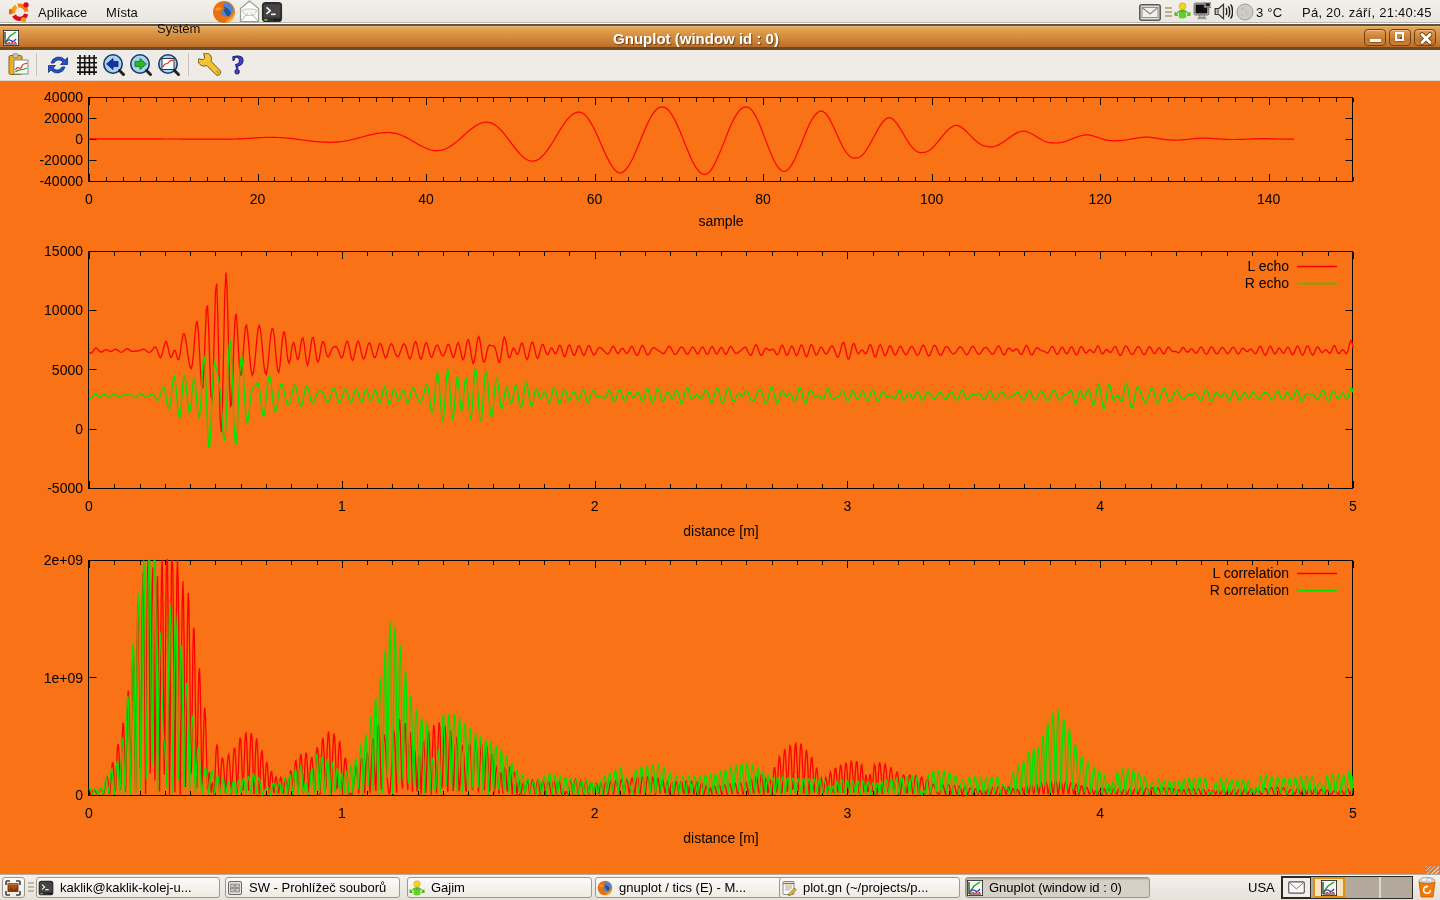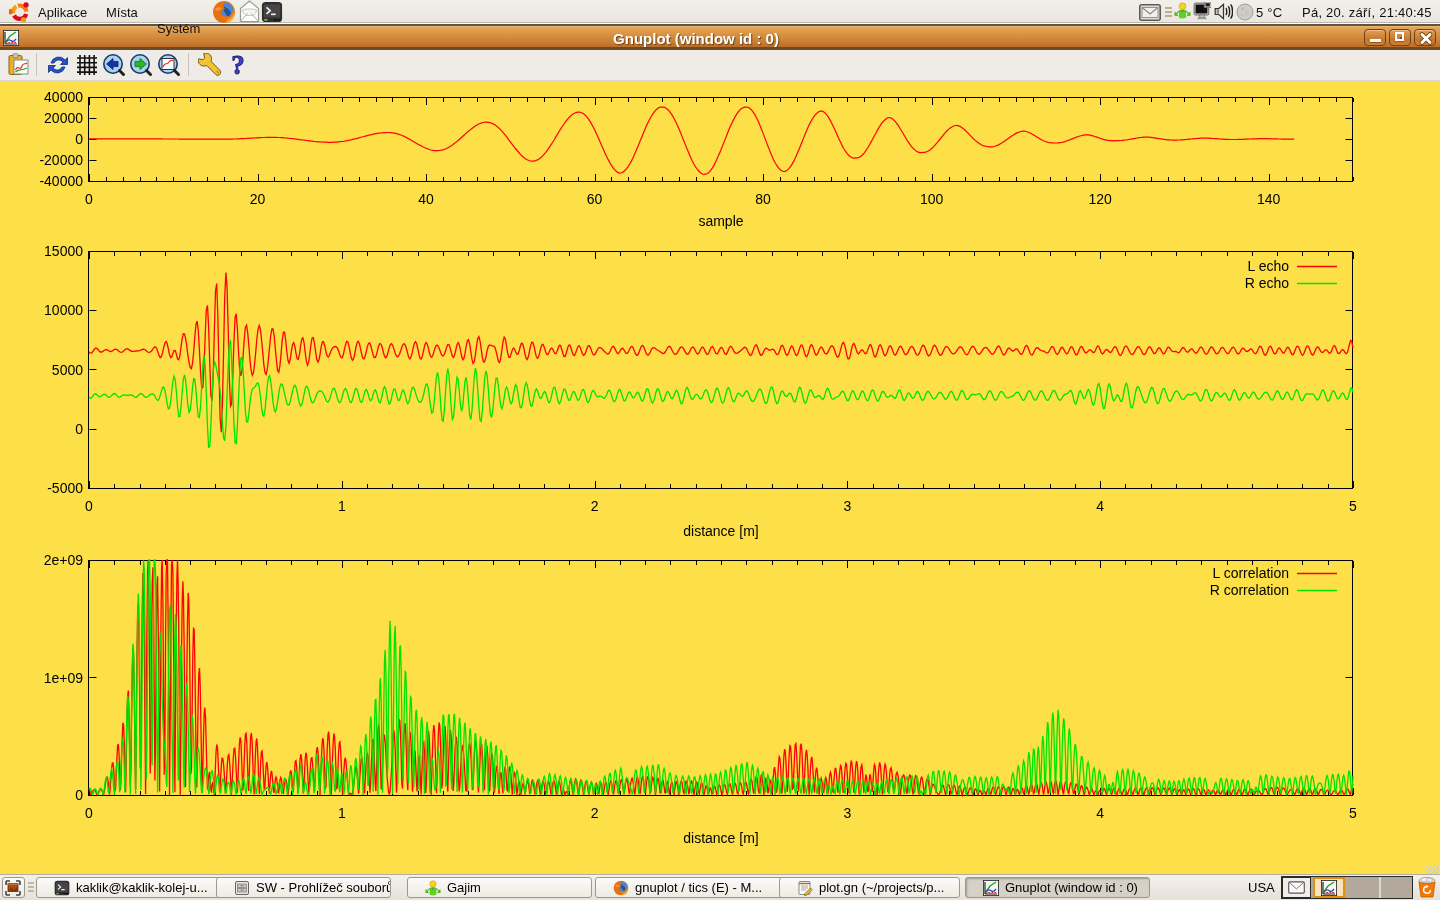--- a/index.html
+++ b/index.html
@@ -1,23 +1,23 @@
 <!DOCTYPE html>
 <html><head><meta charset="utf-8"><style>
 *{margin:0;padding:0;box-sizing:border-box}
 body{width:1440px;height:900px;overflow:hidden;font-family:"Liberation Sans",sans-serif;background:#fff;position:relative}
 .abs{position:absolute}
 #panel{left:0;top:0;width:1440px;height:23px;background:linear-gradient(#f2efe9,#ebe7e0);border-bottom:1px solid #beb6aa}
 #winborder{left:0;top:24px;width:1440px;height:2px;background:#5a544c}
 #titlebar{left:0;top:26px;width:1440px;height:22px;background:linear-gradient(#e6a75c 0%,#d89040 40%,#ca7c30 78%,#bc6d28 100%);border-top:1px solid #edb66e;border-bottom:1px solid #74481a}
 #toolbar{left:0;top:48px;width:1440px;height:33px;background:#efece7;border-top:2px solid #6f4b22;border-bottom:1px solid #d9d5ce;box-sizing:border-box}
-#canvas{left:0;top:81px;width:1440px;height:794px;background:#fde047}
+#canvas{left:0;top:81px;width:1440px;height:794px;background:#f97316}
 #taskbar{left:0;top:874px;width:1440px;height:26px;background:linear-gradient(#f4f1ec,#e6e1d9);border-top:1px solid #b5ada0}
 .menu{font-size:13px;color:#101010}
-.tbtn{position:absolute;top:877px;height:21px;border:1px solid #9e988b;border-radius:3px;background:linear-gradient(#fcfbf9,#eeeae3);font-size:13px;color:#000;display:flex;align-items:center;padding-left:17px;white-space:nowrap;overflow:hidden}
+.tbtn{position:absolute;top:877px;height:21px;border:1px solid #9e988b;border-radius:3px;background:linear-gradient(#fcfbf9,#eeeae3);font-size:13px;color:#000;display:flex;align-items:center;padding-left:1px;white-space:nowrap;overflow:hidden}
 .tbtn svg{margin-right:6px;flex:none}
 .wbtn{position:absolute;top:29px;width:22px;height:17px;border:1px solid #6e4215;border-radius:4px;background:linear-gradient(#e2a156,#c5762c 65%,#cd8036);box-shadow:inset 0 1px 0 rgba(255,230,190,.5)}
 .sep{position:absolute;top:53px;width:1px;height:23px;background:#c9c4bb}
 </style></head><body>
 <div class="abs" id="panel"></div>
 <div class="abs" id="winborder"></div>
 <div class="abs" id="titlebar"></div>
 <div class="abs" id="toolbar"></div>
 <div class="abs" id="canvas">
     <svg width="1440" height="794" style="position:absolute;left:0;top:0">
@@ -140,21 +140,21 @@
 <path d="M10 5C11 6 11 10 10 11" stroke="#222" stroke-width="1.2" fill="none"></path>
 <path d="M12 3.5C13.6 5 13.6 11 12 12.5" stroke="#222" stroke-width="1.2" fill="none"></path>
 <path d="M14 2C16.2 4.5 16.2 11.5 14 14" stroke="#222" stroke-width="1.2" fill="none"></path>
 </svg></div>
 <div class="abs" style="left:1236px;top:3px"><svg width="18" height="18" viewBox="0 0 18 18">
 <circle cx="9" cy="9" r="8" fill="#cdcdca" stroke="#9e9e9a" stroke-width="1"></circle>
 <circle cx="6.5" cy="6" r="1.8" fill="#bdbdba"></circle>
 <circle cx="11" cy="10" r="2.4" fill="#c3c3c0"></circle>
 <circle cx="6" cy="12" r="1.4" fill="#c0c0bd"></circle>
 </svg></div>
-<div class="abs menu" style="left:1256px;top:5px;letter-spacing:.25px">5 °C</div>
+<div class="abs menu" style="left:1256px;top:5px;letter-spacing:.25px">3 °C</div>
 <div class="abs menu" style="left:1302px;top:5px;letter-spacing:.25px">Pá, 20. září, 21:40:45</div>
 <div class="abs" style="left:3px;top:30px"><svg width="16" height="16" viewBox="0 0 16 16">
 <rect x="0" y="0" width="16" height="16" fill="#f8f8f8" stroke="#1a1a1a" stroke-width="1.6"></rect>
 <path d="M2 14H14M2 14V2" stroke="#222" stroke-width="1.2" fill="none"></path>
 <path d="M2 13L7 6L13 2" stroke="#18a818" stroke-width="1.4" fill="none"></path>
 <path d="M2 12C4 12 5 9 7 10C9 11 10 13 13 9" stroke="#3548c8" stroke-width="1.3" fill="none"></path>
 <path d="M3 14C5 11 6 13 8 13C10 13 11 11 13 13" stroke="#d82020" stroke-width="1.2" fill="none" stroke-dasharray="2 1"></path>
 </svg></div>
 <div class="abs" style="left:0;top:30px;width:1392px;text-align:center;font-size:15px;font-weight:bold;color:#fff;text-shadow:1px 1px 1px #6b4316">Gnuplot (window id : 0)</div>
 <div class="wbtn" style="left:1364px">
@@ -221,21 +221,21 @@
 <div class="abs" style="left:28px;top:882px;width:6px;height:12px;background:repeating-linear-gradient(#c0b8a8 0 2px,transparent 2px 4px)"></div>
 <div class="tbtn" style="left:36px;width:184px"><svg width="16" height="16" viewBox="0 0 24 24">
 <rect x="1" y="1" width="22" height="22" rx="4" fill="#2e2e2e"></rect>
 <rect x="3" y="3.5" width="18" height="14.5" rx="1" fill="#454545"></rect>
 <path d="M6 7L10 10.5L6 14" stroke="#f2f2f2" stroke-width="1.8" fill="none"></path>
 <path d="M11 14.5H16" stroke="#f2f2f2" stroke-width="1.8"></path>
 <rect x="3.5" y="19.5" width="3.5" height="2" fill="#58c820"></rect>
 <rect x="14" y="19.8" width="3" height="1.5" fill="#111"></rect>
 <rect x="18" y="19.8" width="3" height="1.5" fill="#111"></rect>
 </svg>kaklik@kaklik-kolej-u...</div>
-<div class="tbtn" style="left:216px;width:175px"><svg width="16" height="16" viewBox="0 0 16 16">
+<div class="tbtn" style="left:225px;width:175px"><svg width="16" height="16" viewBox="0 0 16 16">
 <rect x="1.5" y="1.5" width="13" height="13" rx="1.5" fill="#e8e6e0" stroke="#666" stroke-width="1"></rect>
 <rect x="3.5" y="4" width="9" height="3.4" fill="#c8c6c0" stroke="#777" stroke-width=".7"></rect>
 <rect x="3.5" y="8.6" width="9" height="3.4" fill="#c8c6c0" stroke="#777" stroke-width=".7"></rect>
 <rect x="6.5" y="5" width="3" height="1.2" fill="#888"></rect>
 <rect x="6.5" y="9.6" width="3" height="1.2" fill="#888"></rect>
 </svg>SW - Prohlížeč souborů</div>
 <div class="tbtn" style="left:407px;width:185px"><svg width="16" height="16" viewBox="0 0 16 16">
 <circle cx="8" cy="4" r="3.2" fill="#f5d520" stroke="#c8a800" stroke-width=".6"></circle>
 <path d="M8 7.2C5 7.2 3.4 8.6 2.3 10.4L0.8 8.9L0.2 12.8L4 13.3L2.9 11.2C4 9.6 5.5 8.6 8 8.6C10.5 8.6 12 9.6 13.1 11.2L12 13.3L15.8 12.8L15.2 8.9L13.7 10.4C12.6 8.6 11 7.2 8 7.2Z" fill="#4fb320"></path>
 <path d="M4.6 9.2C5.4 8.4 6.6 8 8 8C9.4 8 10.6 8.4 11.4 9.2V14.5C10.4 15.2 9.3 15.6 8 15.6C6.7 15.6 5.6 15.2 4.6 14.5Z" fill="#61ce29"></path>

